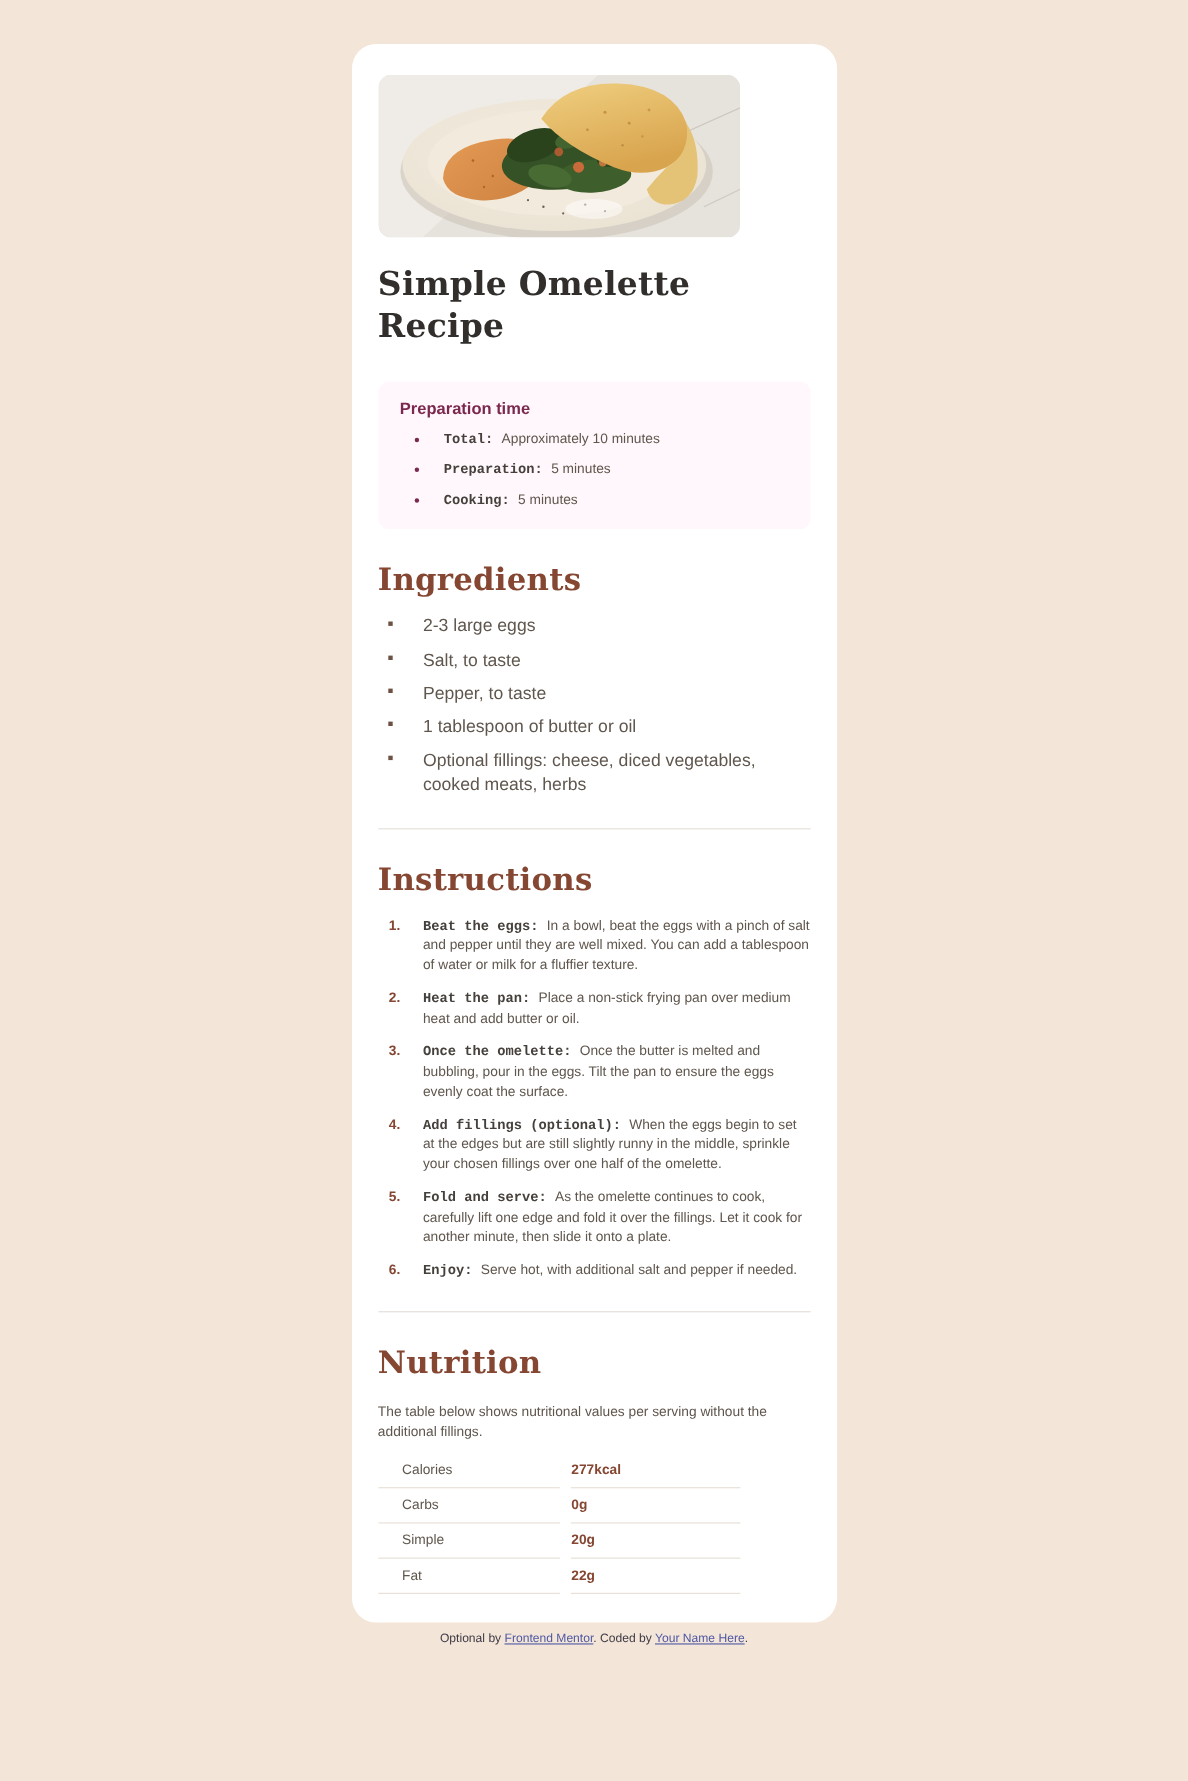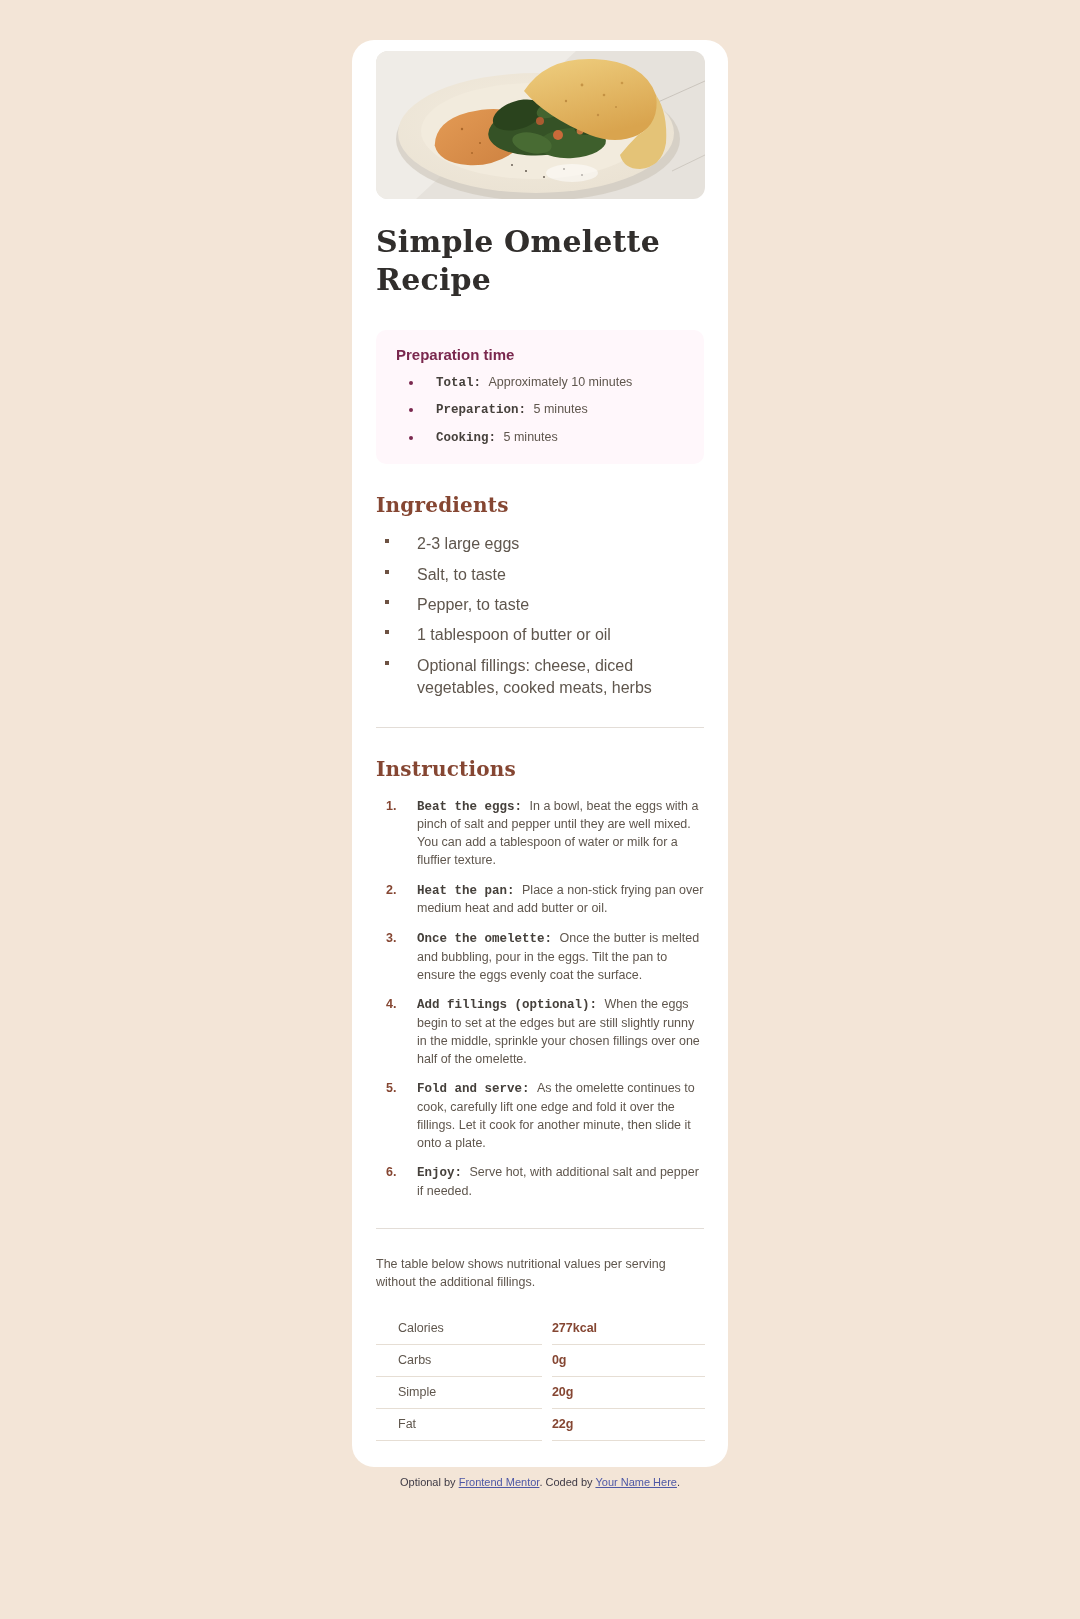--- a/index.html
+++ b/index.html
@@ -4,25 +4,25 @@
 <style>
   * { box-sizing: border-box; }
   html, body {
     margin: 0; padding: 0;
     width: 1080px; height: 1619px;
     background: #f3e5d7;
     font-family: "Liberation Sans", sans-serif;
     overflow: hidden;
   }
   .card {
-    width: 376px;
+    width: 441px;
     margin: 40px auto 0;
     background: #ffffff;
     border-radius: 22px;
-    padding: 11px 24px 26px;
+    padding: 28px 24px 26px;
   }
   .hero-wrap {
     width: 329px; height: 148px;
     border-radius: 12px;
     overflow: hidden;
   }
   .hero-wrap svg { display: block; }
   h1.title {
     font-family: "DejaVu Serif", "Liberation Serif", serif;
     font-weight: 700;
@@ -67,21 +67,21 @@
     content: "";
     position: absolute;
     left: 13px; top: 7px;
     width: 4px; height: 4px;
     border-radius: 50%;
     background: #7a284e;
   }
   h2.section {
     font-family: "DejaVu Serif", "Liberation Serif", serif;
     font-weight: 700;
-    font-size: 20px;
+    font-size: 28px;
     color: #854632;
     margin: 29px 0 0;
     letter-spacing: 0.2px;
   }
   ul.ing-list {
     list-style: none;
     margin: 16px 0 0;
     padding: 0;
   }
   ul.ing-list li {
@@ -119,21 +119,21 @@
   }
   ol.steps li .num {
     position: absolute;
     left: 10px; top: 0;
     font-weight: 700;
     color: #854632;
   }
   b.lbl { color: #45403b; font-weight: 700; font-family: Liberation Mono, monospace; }
   table.nutrition {
     width: 349px;
-    margin: 22px 0 0 -10px;
+    margin: 11px 0 0 -10px;
     border-collapse: separate;
     border-spacing: 10px 0;
     font-size: 12.5px;
   }
   table.nutrition td {
     border-bottom: 1px solid #e6ded4;
     padding: 8px 0 9px;
     color: #5f564d;
   }
   table.nutrition td.label { padding-left: 22px; width: 52%; }
@@ -245,20 +245,21 @@
     <li><span class="num">1.</span><b class="lbl">Beat the eggs: </b><span>In a bowl, beat the eggs with a pinch of salt and pepper until they are well mixed. You can add a tablespoon of water or milk for a fluffier texture.</span></li>
     <li><span class="num">2.</span><b class="lbl">Heat the pan: </b><span>Place a non-stick frying pan over medium heat and add butter or oil.</span></li>
     <li><span class="num">3.</span><b class="lbl">Once the omelette: </b><span>Once the butter is melted and bubbling, pour in the eggs. Tilt the pan to ensure the eggs evenly coat the surface.</span></li>
     <li><span class="num">4.</span><b class="lbl">Add fillings (optional): </b><span>When the eggs begin to set at the edges but are still slightly runny in the middle, sprinkle your chosen fillings over one half of the omelette.</span></li>
     <li><span class="num">5.</span><b class="lbl">Fold and serve: </b><span>As the omelette continues to cook, carefully lift one edge and fold it over the fillings. Let it cook for another minute, then slide it onto a plate.</span></li>
     <li><span class="num">6.</span><b class="lbl">Enjoy: </b><span>Serve hot, with additional salt and pepper if needed.</span></li>
   </ol>
 
   <hr class="divider">
 
+  <h2 class="section">Nutrition</h2>
   <p class="nut-desc">The table below shows nutritional values per serving without the additional fillings.</p>
 
   <table class="nutrition">
     <tbody>
       <tr>
         <td class="label">Calories</td>
         <td class="value">277kcal</td>
       </tr>
       <tr>
         <td class="label">Carbs</td>

